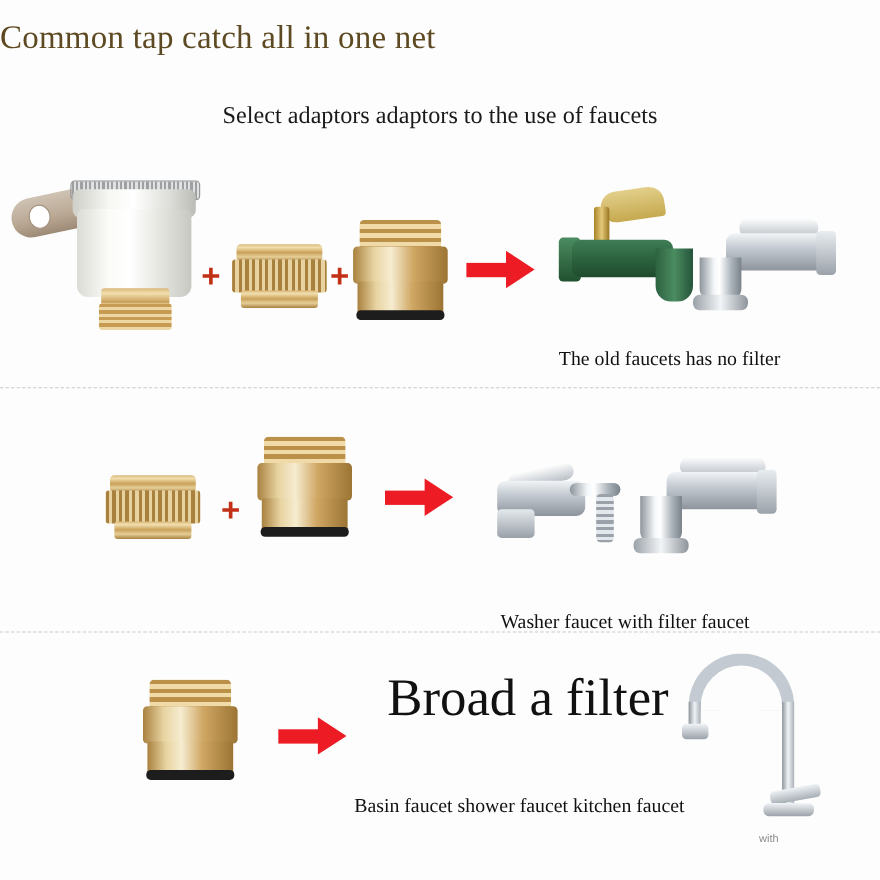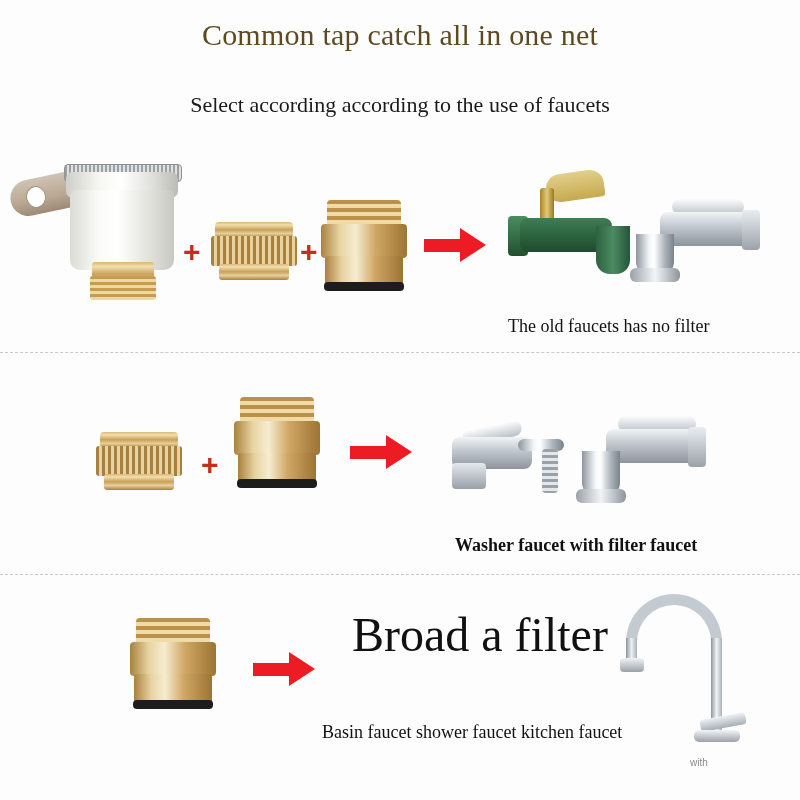--- a/index.html
+++ b/index.html
@@ -18,21 +18,21 @@
     position: relative;
     width: 800px;
     height: 800px;
     background: #fdfdfd;
   }
   .title {
     position: absolute;
     top: 18px;
     left: 0;
     width: 800px;
-    text-align: center;
+    text-align: left;
     font-size: 30px;
     color: #5e4a22;
     font-family: "Liberation Serif", serif;
     letter-spacing: 0.2px;
   }
   .subtitle {
     position: absolute;
     top: 92px;
     left: 0;
     width: 800px;
@@ -90,21 +90,21 @@
   }
 
   .caption {
     position: absolute;
     font-size: 18px;
     color: #111;
     font-family: "Liberation Serif", serif;
     white-space: nowrap;
   }
   .cap1 { top: 316px; left: 508px; }
-  .cap2 { top: 535px; left: 455px; font-weight: bold; }
+  .cap2 { top: 555px; left: 455px; }
   .cap3 { top: 722px; left: 322px; }
 
   .bigtext {
     position: absolute;
     left: 352px;
     top: 607px;
     width: 260px;
     font-size: 48px;
     line-height: 56px;
     color: #111;
@@ -200,21 +200,21 @@
     background: repeating-linear-gradient(180deg,#9aa1a8 0 3px,#e3e8ec 3px 6px);
     border-radius: 4px;
   }
 </style>
 </head>
 <body>
 
 <div class="page">
 
   <div class="title">Common tap catch all in one net</div>
-  <div class="subtitle">Select according according to the use of faucets</div>
+  <div class="subtitle">Select adaptors adaptors to the use of faucets</div>
 
   <div class="divider d1"></div>
   <div class="divider d2"></div>
 
   <div class="row row1">
 
     <div>
       <div class="part wrench"></div>
       <div class="part wrench-hole"></div>
       <div class="part wfilter-ring"></div>

